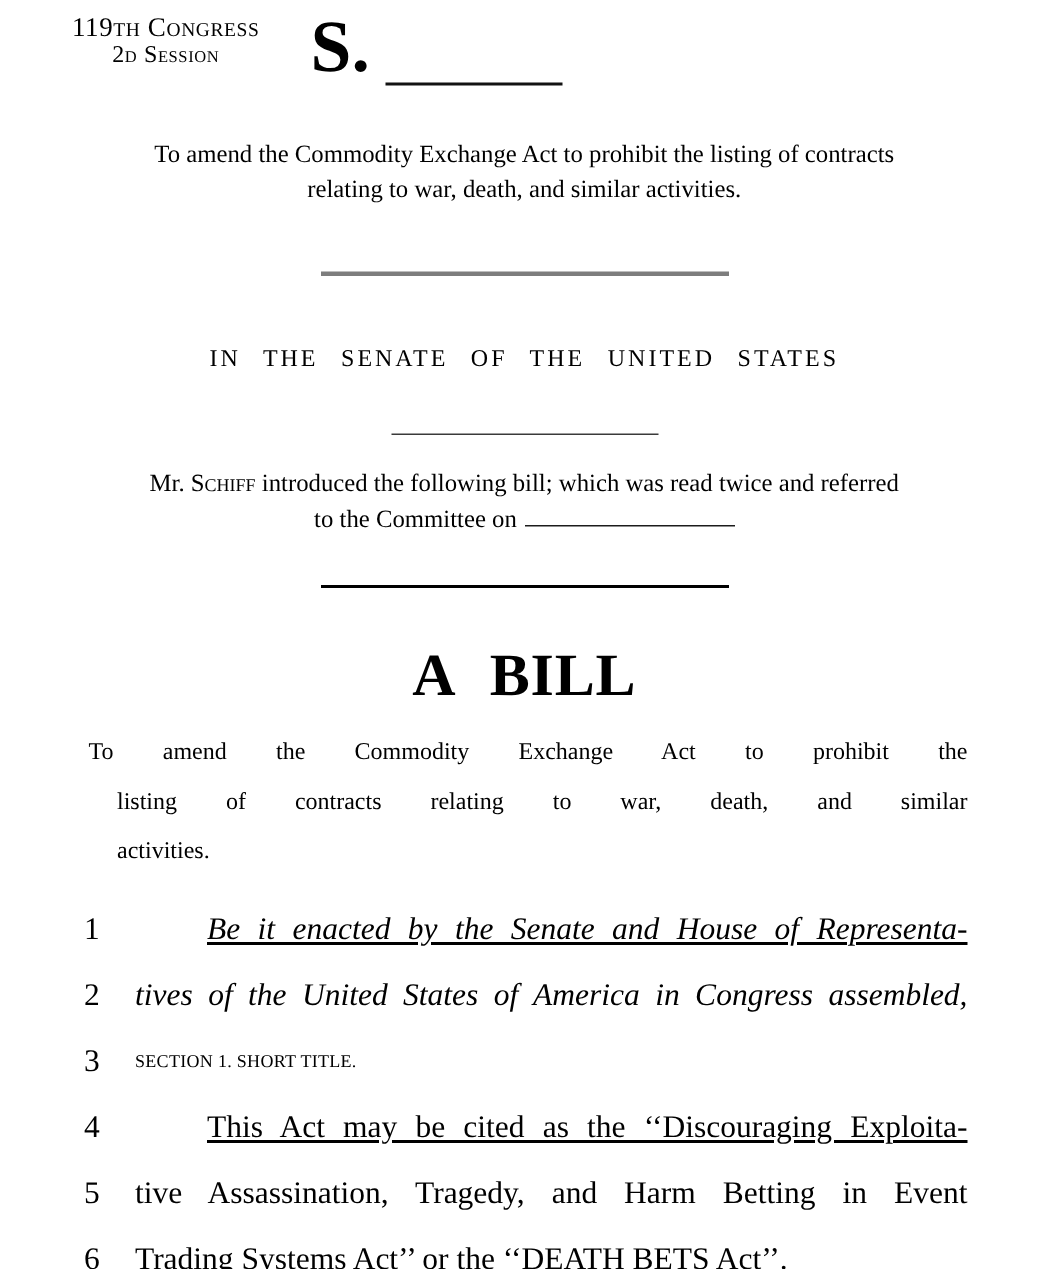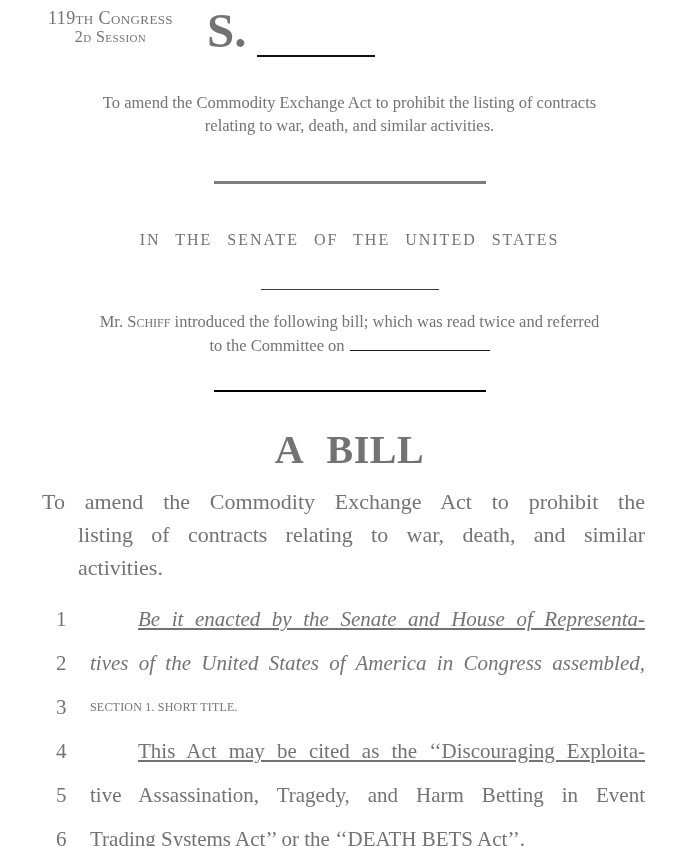--- a/index.html
+++ b/index.html
@@ -1,19 +1,19 @@
 <!DOCTYPE html>
 <html><head>
 <meta charset="utf-8">
 <style>
   html,body { margin:0; padding:0; background:#ffffff; }
   .page {
     width:699px; height:846px;
     background:#ffffff;
-    color:#737373;
+    color:#000000;
     font-family:"Liberation Serif","DejaVu Serif",serif;
     overflow:hidden;
     position:relative;
     box-sizing:border-box;
   }
   .sc { font-variant:small-caps; }
 
   
   .bill-header { display:flex; align-items:flex-start; padding-top:5px; }
   .congress-block { margin-left:48px; text-align:center; padding-top:3px; }
@@ -48,21 +48,21 @@
   }
 
   
   .a-bill {
     margin:36px 0 0 0; text-align:center; font-weight:bold;
     font-size:40px; line-height:44px; word-spacing:14px; letter-spacing:0.5px;
   }
 
   
   .long-title { margin-top:13px; }
-  .lt-line { font-size:22px; line-height:33px; margin:0 54px 0 42px; }
+  .lt-line { font-size:16px; line-height:33px; margin:0 54px 0 59px; }
   .lt-line.cont { margin-left:78px; }
   .lt-line.justify { text-align:justify; text-align-last:justify; }
 
   
   .bill-body { margin-top:13px; }
   .bill-line { display:flex; padding:0 54px 0 56px; font-size:21px; line-height:44px; }
   .line-num  { width:34px; flex:none; }
   .line-text { flex:1; min-width:0; }
   .bill-line.italic  .line-text { font-style:italic; }
   .bill-line.heading .line-text { font-weight:normal; font-size:12px; letter-spacing:0.2px; line-height:44px; }

